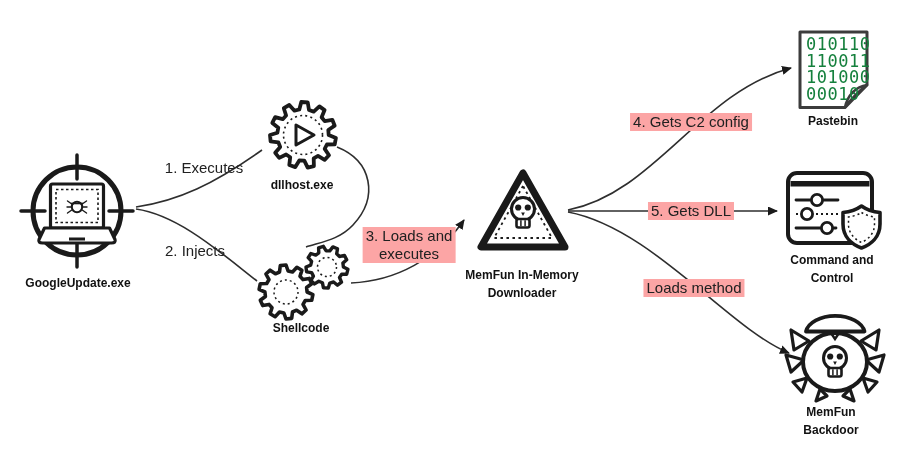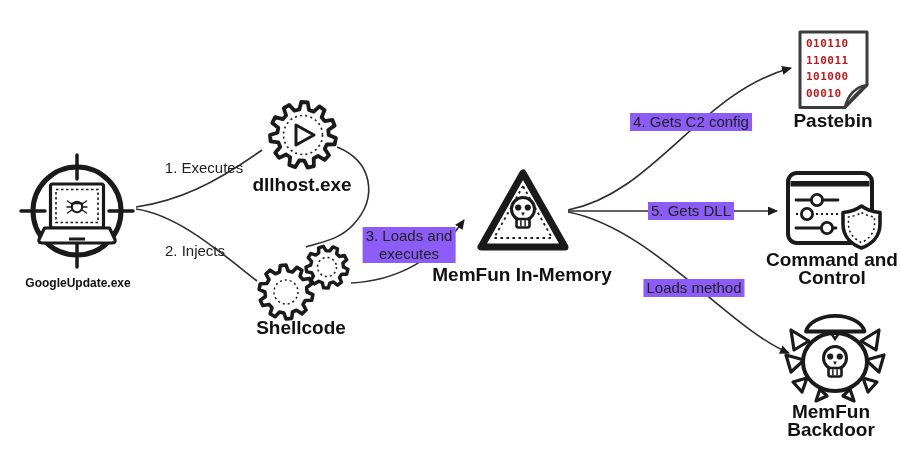--- a/index.html
+++ b/index.html
@@ -1,26 +1,26 @@
 <!DOCTYPE html>
 <html style="--ink: #1a1a1a; --line: #2e2e2e; --bg: #ffffff;"><head>
 <meta charset="utf-8">
 <style>
   html,body{margin:0;padding:0;background:#fff;}
   .stage{position:relative;width:900px;height:470px;background:var(--bg,#fff);
          font-family:"Liberation Sans",sans-serif;overflow:hidden;}
   .layer{position:absolute;left:0;top:0;}
   .label{position:absolute;transform:translateX(-50%);text-align:center;color:#111;
-         font-weight:700;font-size:19px;line-height:18px;white-space:nowrap;}
+         font-weight:700;font-size:12px;line-height:18px;white-space:nowrap;}
   .label.big{font-size:12px;}
   .step{position:absolute;transform:translateX(-50%);text-align:center;color:#212121;
         font-weight:400;font-size:15px;line-height:18px;white-space:nowrap;}
-  .step.bg{background:#8b5cf6;padding:0 3px;}
-  .code{position:absolute;font-family:"DejaVu Sans Mono",monospace;font-weight:700;
-        font-size:11px;line-height:16.5px;color:#b91c1c;letter-spacing:.5px;}
+  .step.bg{background:#fca5a5;padding:0 3px;}
+  .code{position:absolute;font-family:"DejaVu Sans Mono",monospace;font-weight:400;
+        font-size:17px;line-height:16.5px;color:#15803d;letter-spacing:.5px;}
   .conn{fill:none;stroke:var(--line,#2e2e2e);stroke-width:1.6;}
   .ic{fill:#fff;stroke:var(--ink,#1a1a1a);stroke-linejoin:round;stroke-linecap:round;}
   .dot{fill:none;stroke:var(--ink,#1a1a1a);}
 </style>
 </head>
 <body>
 
 <div class="stage">
 
   <svg class="layer" width="900" height="470" viewBox="0 0 900 470">
@@ -130,20 +130,21 @@
       <path d="M 806 331.5 A 29.5 18 0 0 1 864.5 331.5 Z" class="ic" stroke-width="3.8"></path>
       <use href="#skull" x="835" y="362"></use>
     </g>
   </svg>
 
   <div class="label big" style="left:78px;top:274px">GoogleUpdate.exe</div>
   <div class="label" style="left:302px;top:176px">dllhost.exe</div>
   <div class="label" style="left:301px;top:319px">Shellcode</div>
   <div class="label" style="left:522px;top:266px">
     <div>MemFun In-Memory</div>
+    <div>Downloader</div>
   </div>
   <div class="label" style="left:833px;top:112px">Pastebin</div>
   <div class="label" style="left:832px;top:251px">
     <div>Command and</div>
     <div>Control</div>
   </div>
   <div class="label" style="left:831px;top:403px">
     <div>MemFun</div>
     <div>Backdoor</div>
   </div>

